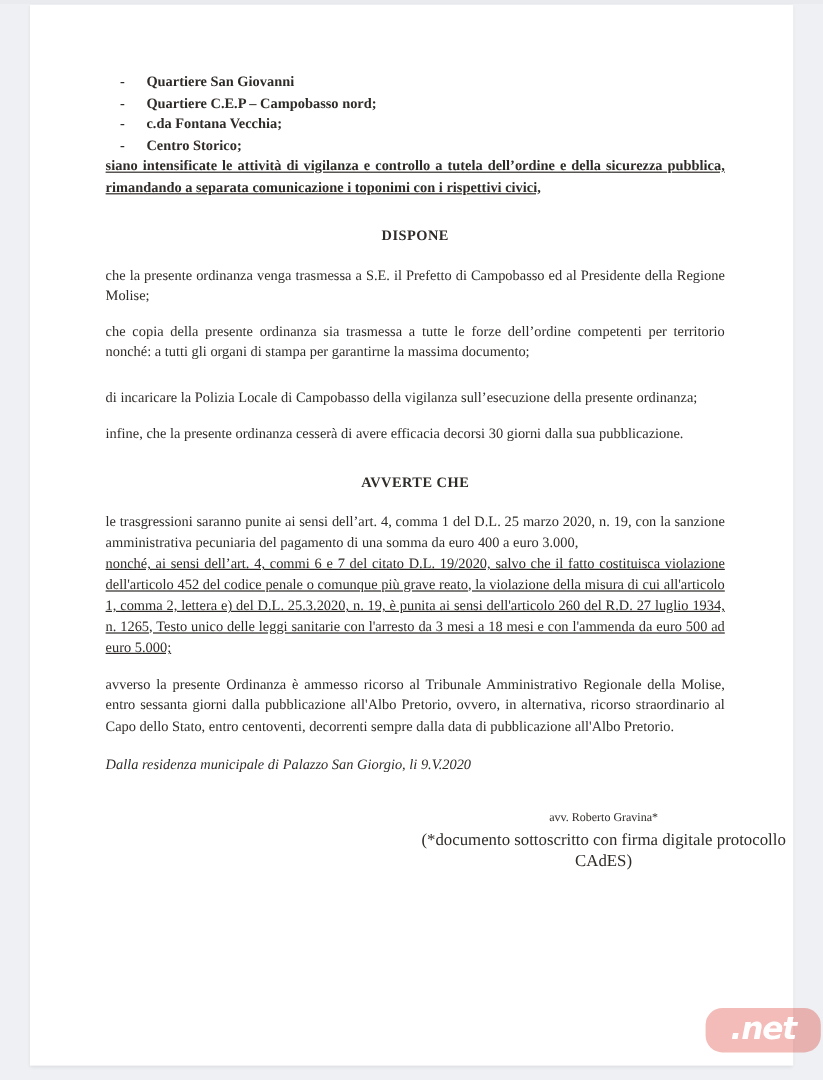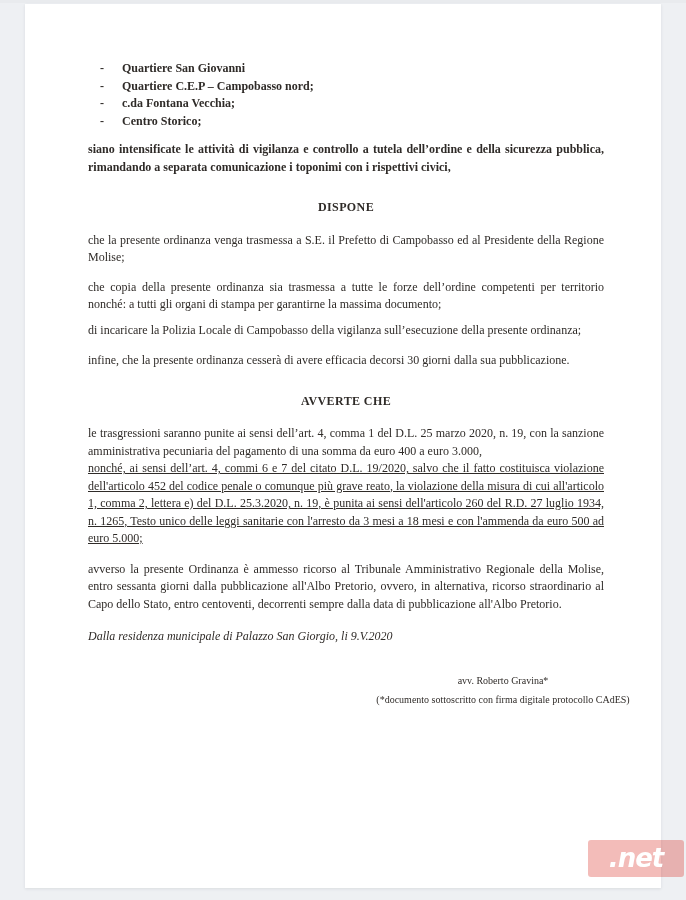--- a/index.html
+++ b/index.html
@@ -34,21 +34,21 @@
     color: #2f2b28;
     font-size: 12px;
     line-height: 17.5px;
   }
   .bullet-list { font-weight: bold; }
   .bullet-row { display: flex; padding-left: 12px; }
   .bullet-dash { width: 22px; flex: 0 0 22px; }
   .intro {
     font-weight: bold;
     text-align: justify;
-    margin-top: 11px;
+    text-decoration: underline;
   }
   .heading {
     text-align: center;
     font-weight: bold;
     letter-spacing: 0.4px;
     margin-top: 23px;
   }
   .para {
     text-align: justify;
     margin-top: 12px;
@@ -59,28 +59,28 @@
     font-style: italic;
     margin-top: 15px;
   }
   .signature {
     width: 310px;
     margin-left: 260px;
     margin-top: 26px;
     text-align: center;
   }
   .signature-name { font-size: 10px; }
-  .signature-note { font-size: 10px; margin-top: 2px; }
+  .signature-note { font-size: 14px; margin-top: 2px; }
   .watermark {
     position: absolute;
     left: 588px;
     top: 840px;
     width: 96px;
     height: 37px;
-    border-radius: 3px;
+    border-radius: 14px;
     display: flex;
     align-items: center;
     justify-content: center;
     z-index: 5;
     font-family: "DejaVu Sans", sans-serif;
     font-weight: bold;
     font-style: italic;
     font-size: 26px;
     color: #ffffff;
     letter-spacing: -1px;
@@ -114,21 +114,21 @@
           <span>Centro Storico;</span>
         </div>
       </div>
 
       <div class="intro">siano intensificate le attività di vigilanza e controllo a tutela dell’ordine e della sicurezza pubblica, rimandando a separata comunicazione i toponimi con i rispettivi civici,</div>
 
       <div class="heading">DISPONE</div>
 
       <div class="para first-after-heading">che la presente ordinanza venga trasmessa a S.E. il Prefetto di Campobasso ed al Presidente della Regione Molise;</div>
       <div class="para">che copia della presente ordinanza sia trasmessa a tutte le forze dell’ordine competenti per territorio nonché: a tutti gli organi di stampa per garantirne la massima documento;</div>
-      <div class="para" style="margin-top:8px;">di incaricare la Polizia Locale di Campobasso della vigilanza sull’esecuzione della presente ordinanza;</div>
+      <div class="para" style="margin-top:20px;">di incaricare la Polizia Locale di Campobasso della vigilanza sull’esecuzione della presente ordinanza;</div>
       <div class="para" style="margin-top:13px;">infine, che la presente ordinanza cesserà di avere efficacia decorsi 30 giorni dalla sua pubblicazione.</div>
 
       <div class="heading">AVVERTE CHE</div>
 
       <div class="para first-after-heading">le trasgressioni saranno punite ai sensi dell’art. 4, comma 1 del D.L. 25 marzo 2020, n. 19, con la sanzione amministrativa pecuniaria del pagamento di una somma da euro 400 a euro 3.000,</div>
       <div class="para tight">nonché, ai sensi dell’art. 4, commi 6 e 7 del citato D.L. 19/2020, salvo che il fatto costituisca violazione dell'articolo 452 del codice penale o comunque più grave reato, la violazione della misura di cui all'articolo 1, comma 2, lettera e) del D.L. 25.3.2020, n. 19, è punita ai sensi dell'articolo 260 del R.D. 27 luglio 1934, n. 1265, Testo unico delle leggi sanitarie con l'arresto da 3 mesi a 18 mesi e con l'ammenda da euro 500 ad euro 5.000;</div>
       <div class="para" style="margin-top:13px;">avverso la presente Ordinanza è ammesso ricorso al Tribunale Amministrativo Regionale della Molise, entro sessanta giorni dalla pubblicazione all'Albo Pretorio, ovvero, in alternativa, ricorso straordinario al Capo dello Stato, entro centoventi, decorrenti sempre dalla data di pubblicazione all'Albo Pretorio.</div>
 
       <div class="dateline">Dalla residenza municipale di Palazzo San Giorgio, li 9.V.2020</div>
 

